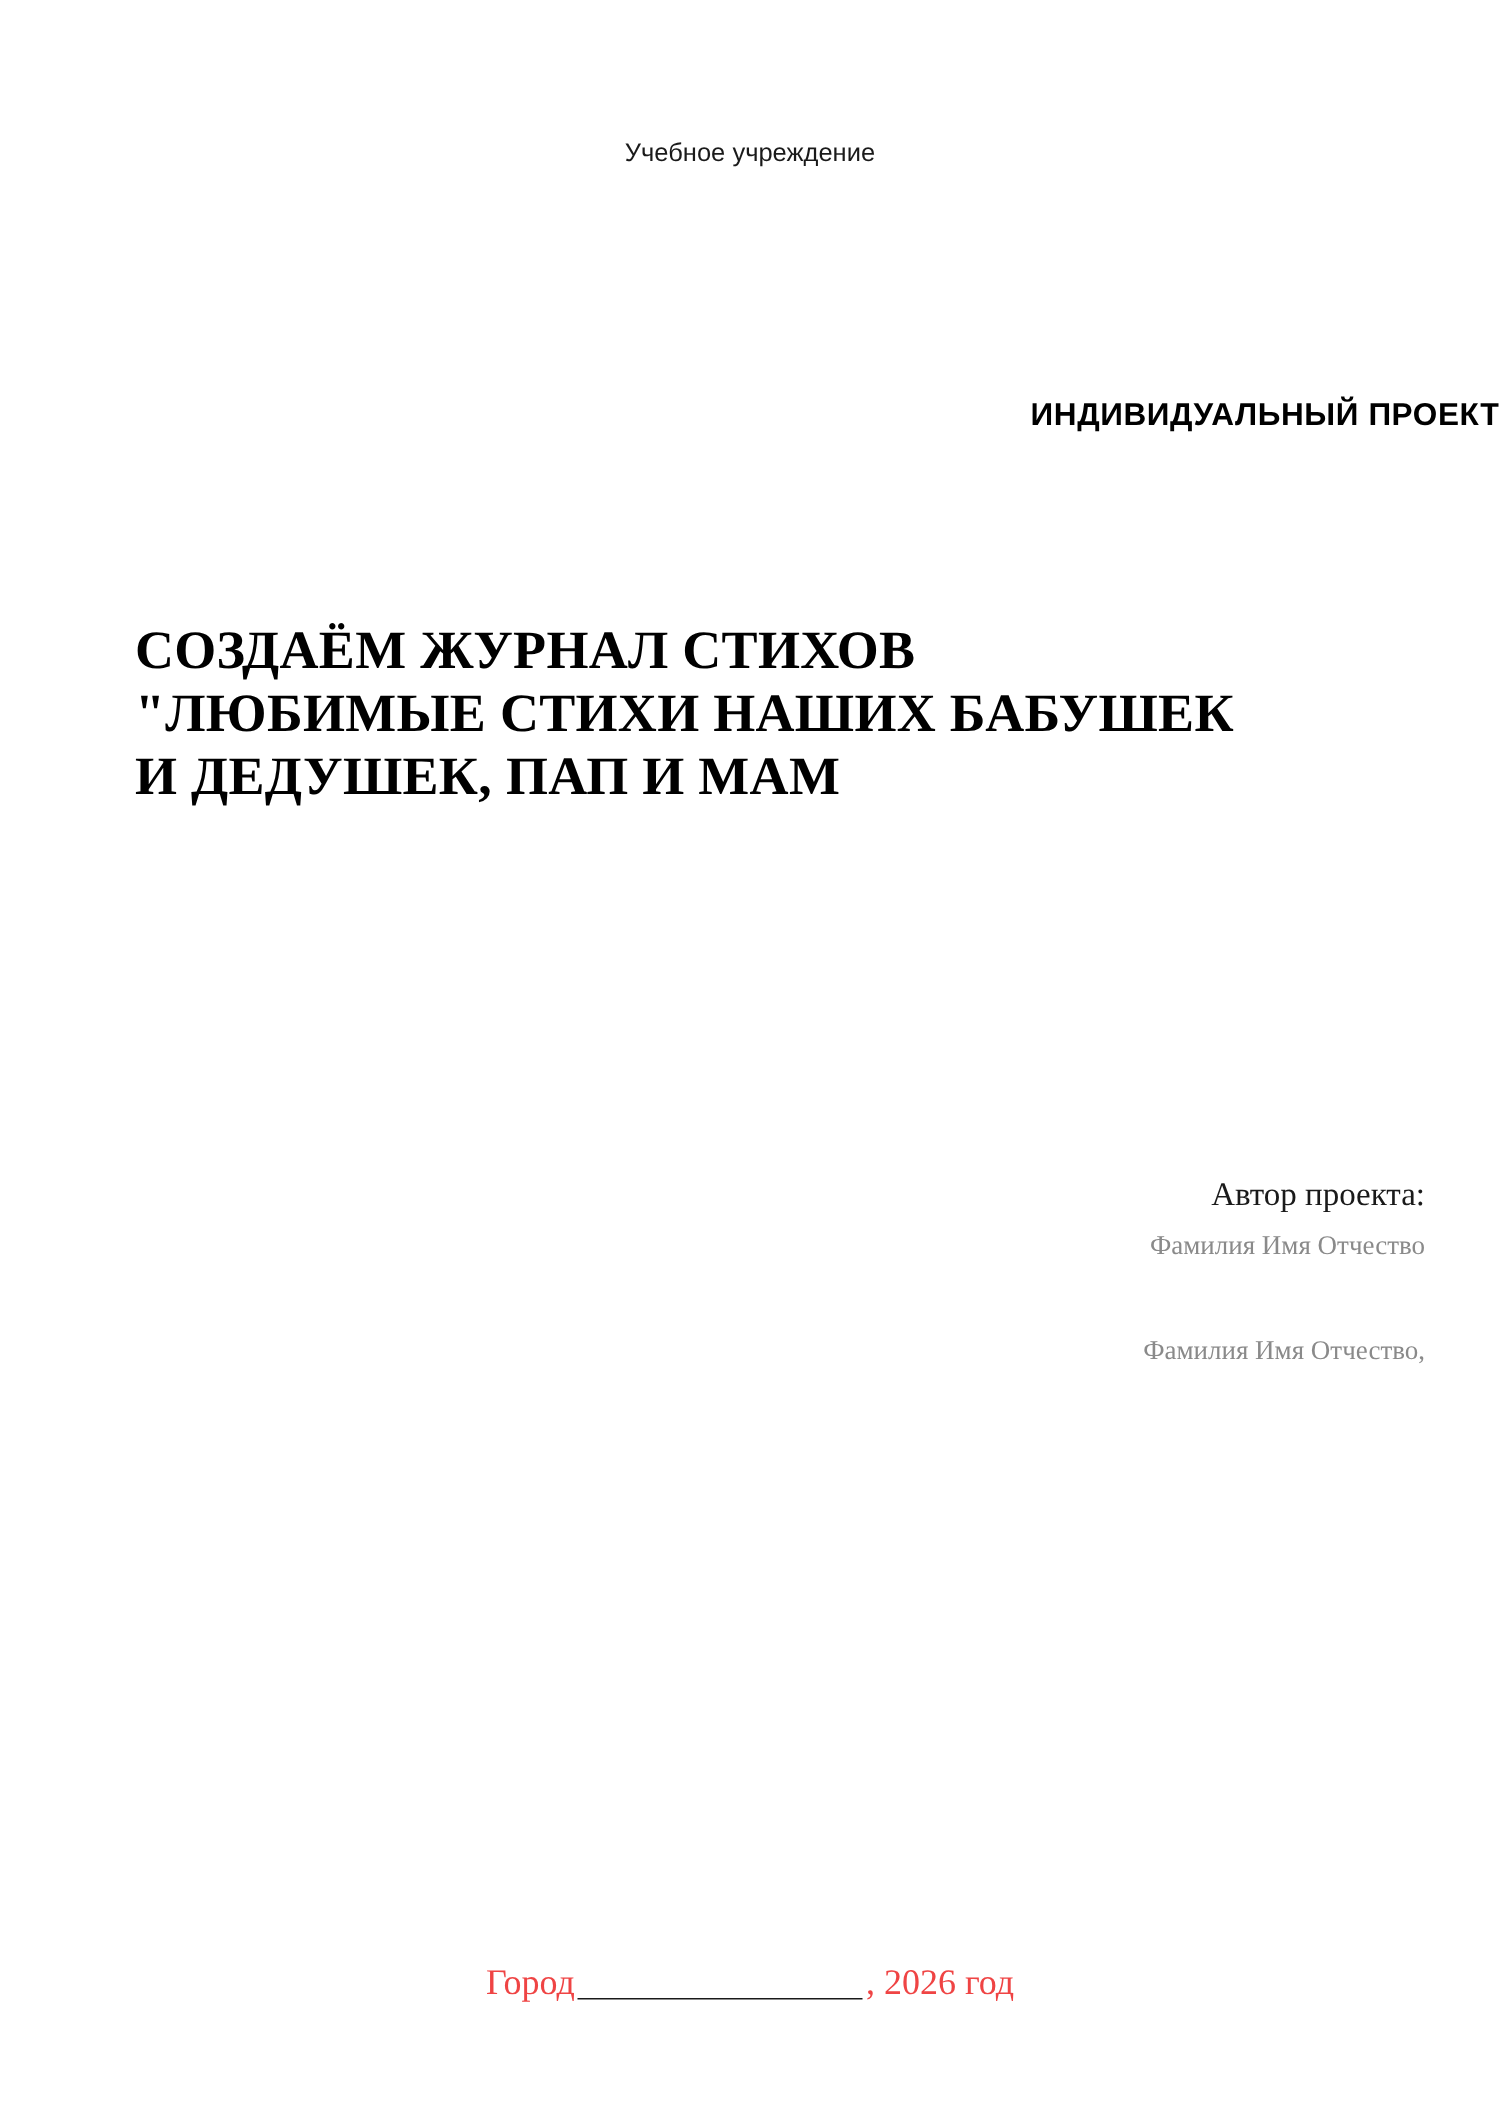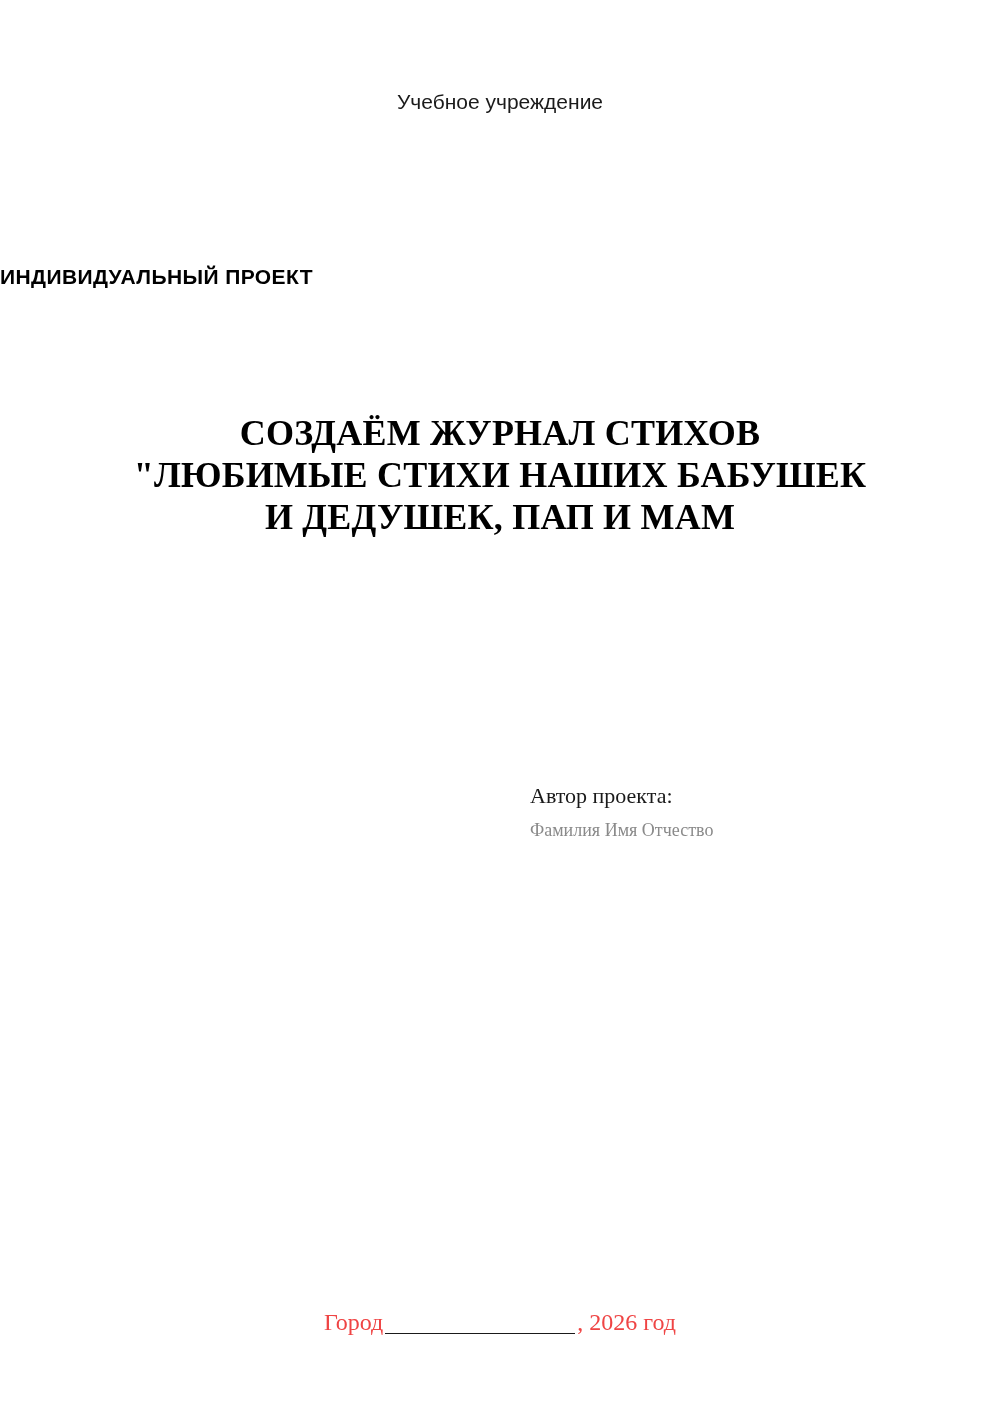--- a/index.html
+++ b/index.html
@@ -33,61 +33,61 @@
     box-shadow: inset 0 0 0 1px #ffffff;
   }
 
   .institution {
     position: absolute;
     top: 88px;
     left: 0;
     width: 1000px;
     text-align: center;
     font-family: "Liberation Sans", sans-serif;
-    font-size: 21px;
+    font-size: 17px;
     line-height: 28px;
     color: #1a1a1a;
   }
 
   .project-type {
     position: absolute;
     top: 265px;
     left: 0;
     width: 1000px;
-    text-align: left;
+    text-align: right;
     font-family: "Liberation Sans", sans-serif;
     font-weight: bold;
     font-size: 21px;
     letter-spacing: 0.4px;
     color: #000000;
   }
 
   .title {
     position: absolute;
     top: 412px;
     left: 50%;
     transform: translateX(-50%);
     width: 820px;
-    text-align: center;
     font-family: "Liberation Serif", serif;
     font-weight: bold;
     font-size: 36px;
     line-height: 42px;
     letter-spacing: 0.2px;
     color: #000000;
   }
 
   .credits {
     position: absolute;
     top: 780px;
     left: 530px;
     width: 420px;
   }
   .credit-block {
     margin-bottom: 34px;
+    text-align: right;
   }
   .credit-label {
     font-size: 22px;
     line-height: 32px;
     color: #1a1a1a;
   }
   .credit-value {
     font-size: 18px;
     line-height: 36px;
     color: #8a8a8a;
@@ -125,20 +125,21 @@
     <div>И ДЕДУШЕК, ПАП И МАМ</div>
   </div>
 
   <div class="credits">
     <div class="credit-block">
       <div class="credit-label">Автор проекта:</div>
       <div class="credit-value">Фамилия Имя Отчество</div>
     </div>
 
     <div class="credit-block">
+      <div class="credit-value">Фамилия Имя Отчество,</div>
     </div>
   </div>
 
   <div class="footer">
     <span>Город</span><span class="blank-line"></span><span>, 2026 год</span>
   </div>
 
 </div>
 
 </body></html>

